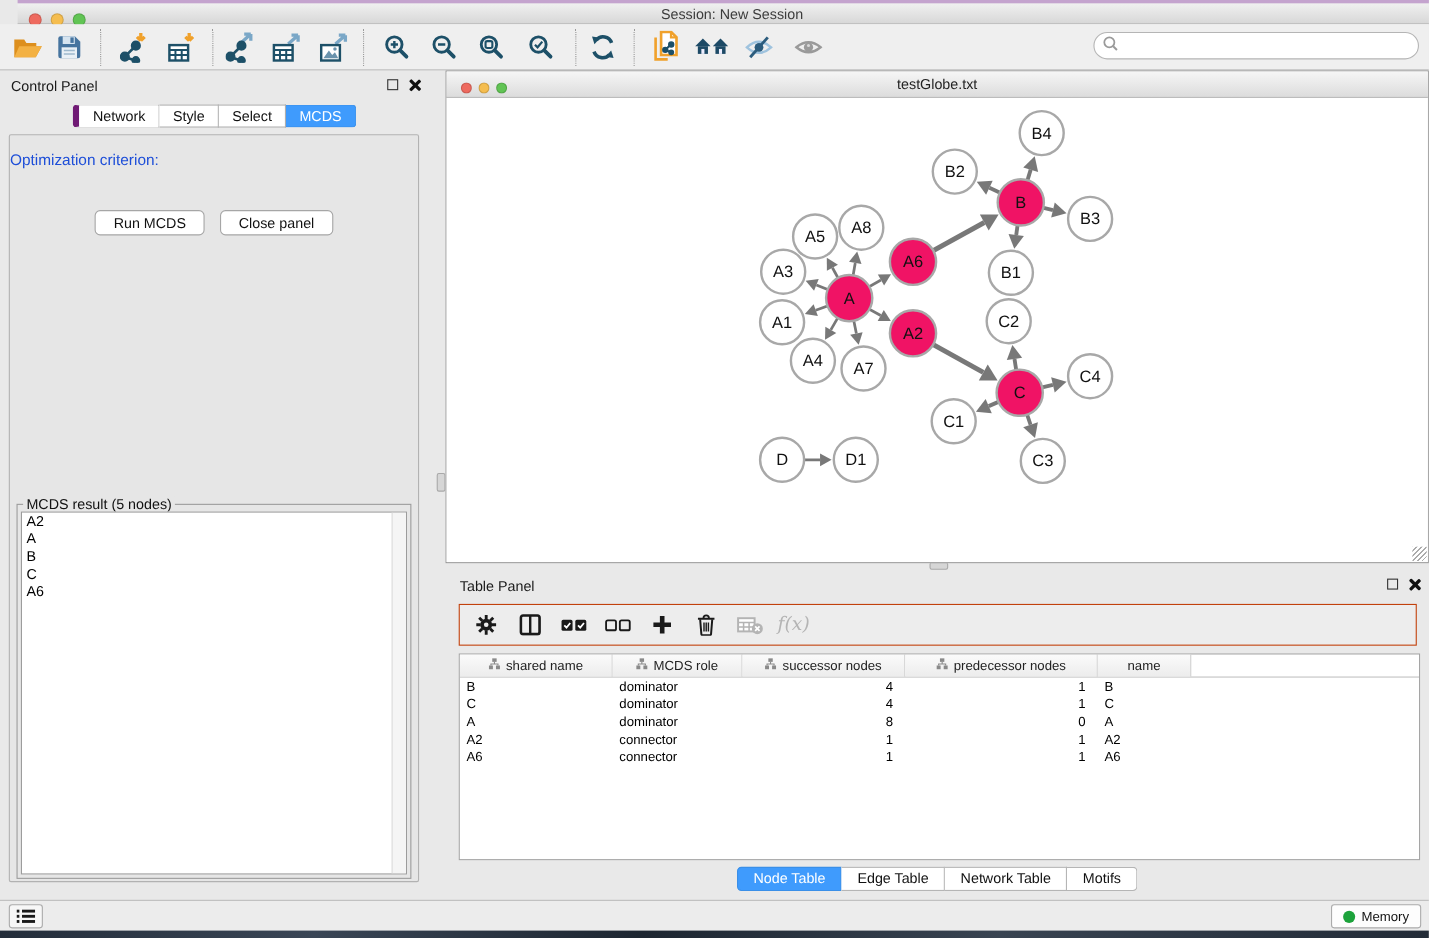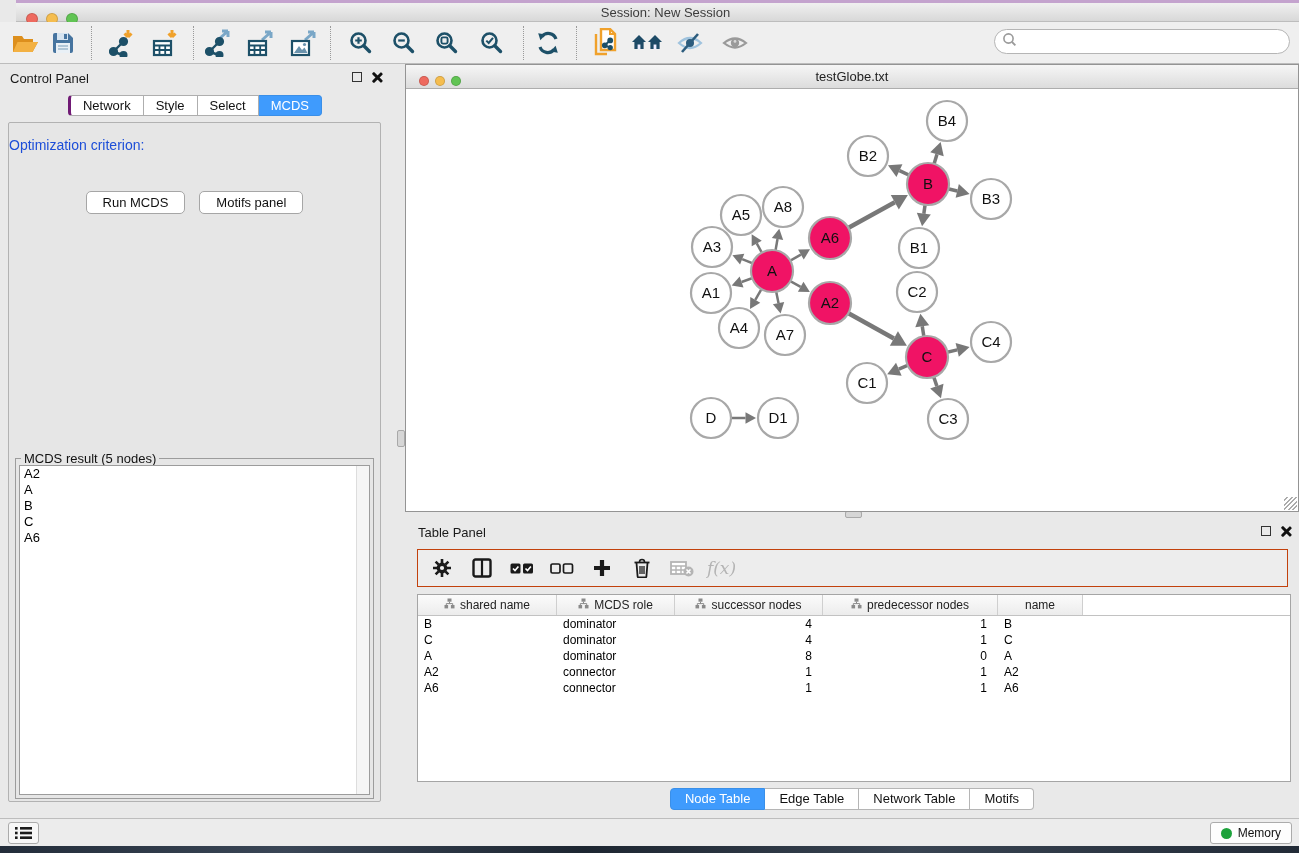--- a/index.html
+++ b/index.html
@@ -29,21 +29,21 @@
   #cp-header .ph-title { position:absolute; left:10px; top:7px; font-size:13px; color:#1a1a1a; }
   .ph-btns { position:absolute; right:8px; top:8px; display:flex; gap:9px; }
   .float-ic { width:10px; height:10px; border:1.5px solid #333; }
   .close-ic { width:11px; height:11px; position:relative; }
   .close-ic:before,.close-ic:after{ content:""; position:absolute; left:5px; top:-1px; width:2.6px; height:13px; background:#111; border-radius:1px;}
   .close-ic:before{ transform:rotate(45deg);} .close-ic:after{ transform:rotate(-45deg);}
 
   #cp-tabs { left:0; top:95px; width:390px; display:flex; justify-content:center; }
   .cp-tab { height:21px; line-height:19px; font-size:13px; padding:0 12px; background:#fff;
     border:1px solid #aeaeae; border-left:none; color:#111; }
-  .cp-tab:first-child { border-left:3px solid #701a75; border-radius:4px 0 0 4px;text-align:center; }
+  .cp-tab:first-child { border-left:6px solid #701a75; border-radius:4px 0 0 4px;text-align:center; }
   .cp-tab:last-child { border-radius:0 4px 4px 0; }
   .cp-tab.sel { background:#3f9bfd; border-color:#3a8fe8; color:#fff; }
 
   #cp-body { left:8px; top:122px; width:373px; height:680px; border:1px solid #b2b2b2; background:#e6e6e6; border-radius:2px; }
   #opt-label { position:absolute; top:14px; width:100%; font-size:14px; color:#1d4ed8; }
   #criterion { position:absolute; left:34px; top:35px; width:312px; height:25px; background:#fff;
     border:1px solid #a9a9a9; border-radius:5px; font-size:13px; color:#111; line-height:23px; padding-left:18px; }
   #criterion .stepper { position:absolute; right:1px; top:1px; width:21px; height:21px; border-radius:4px;
     background:linear-gradient(#6db1fb,#2f7cf7); }
   .chev { position:absolute; left:5.5px; width:0; height:0; border-left:5px solid transparent; border-right:5px solid transparent; }
@@ -285,21 +285,21 @@
     <div class="cp-tab">Network</div>
     <div class="cp-tab">Style</div>
     <div class="cp-tab">Select</div>
     <div class="cp-tab sel">MCDS</div>
   </div>
 
 <div class="abs" id="cp-body">
   <div id="opt-label">Optimization criterion:</div>
   <div id="cp-buttons">
     <button class="aq-btn">Run MCDS</button>
-    <button class="aq-btn">Motifs panel</button>
+    <button class="aq-btn">Close panel</button>
   </div>
   <div id="result-fs">
     <span id="result-legend">MCDS result (5 nodes)</span>
     <div id="result-list">
       <div id="result-items">
           <div class="item">A2</div>
           <div class="item">A</div>
           <div class="item">B</div>
           <div class="item">C</div>
           <div class="item">A6</div>

